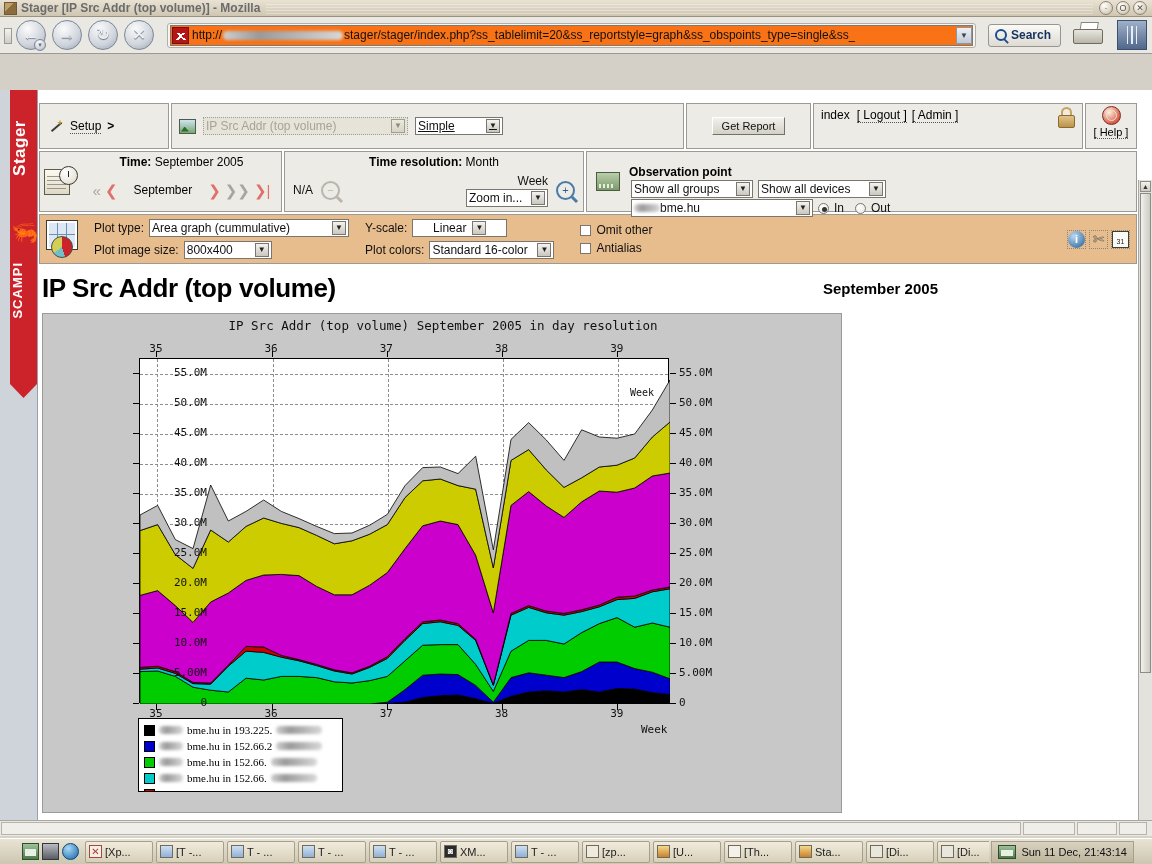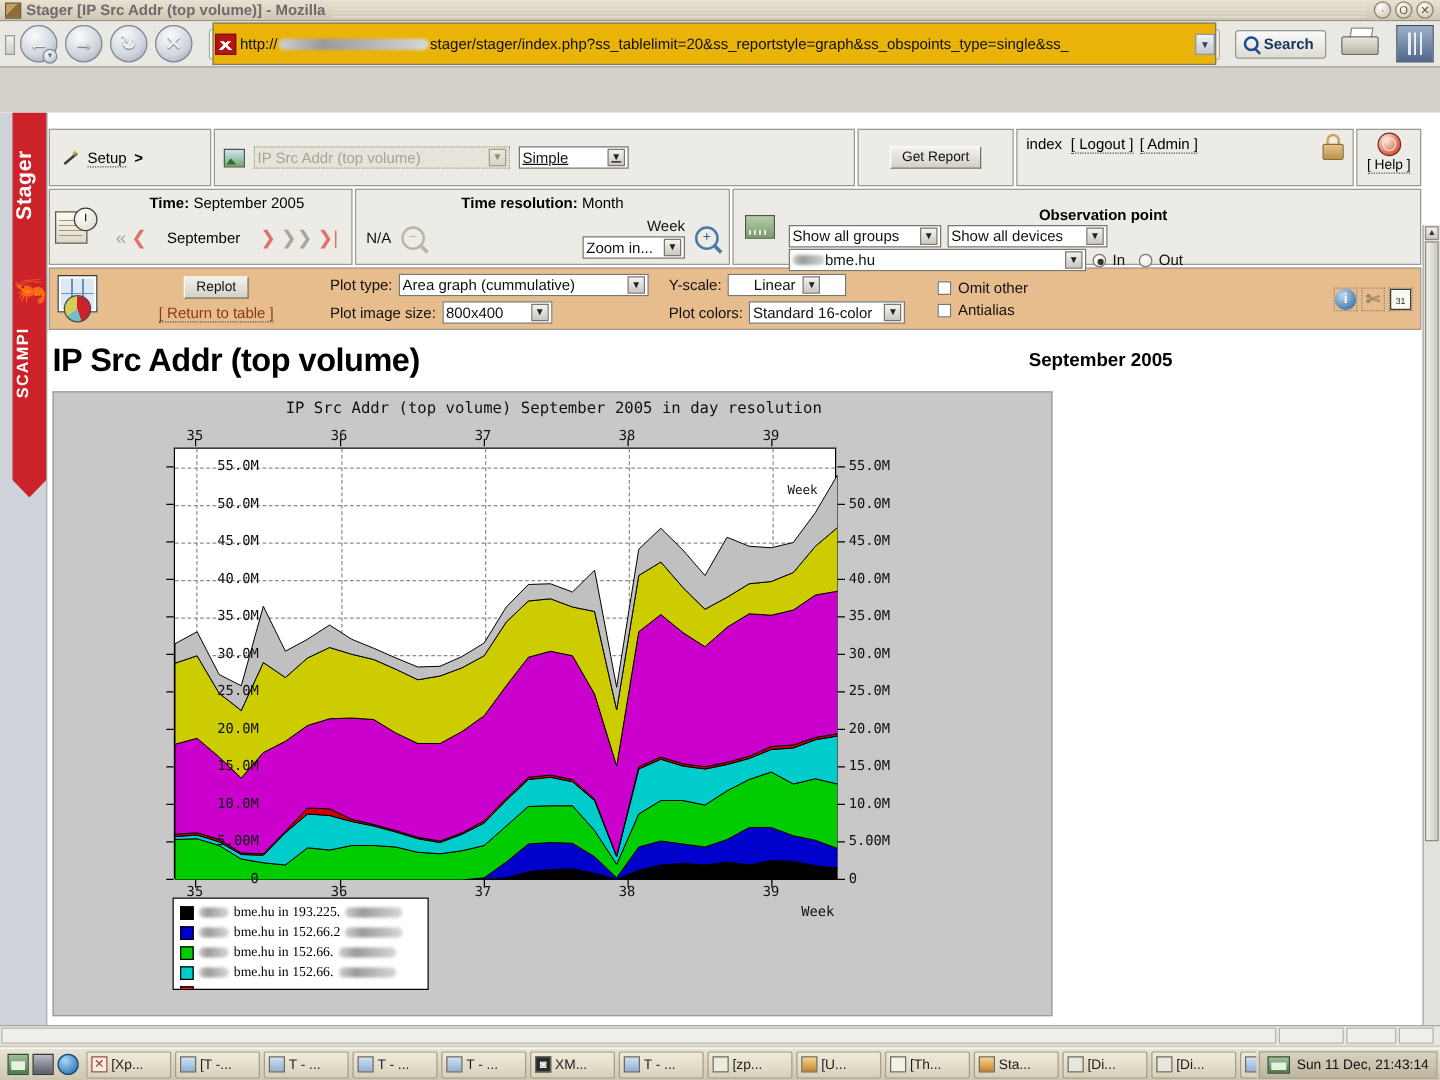--- a/index.html
+++ b/index.html
@@ -77,21 +77,21 @@
     background:radial-gradient(circle at 38% 28%,#fbfbfb,#cfd4dc 60%,#98a2b0);
     border:1px solid #7d8796; font-size:7px; line-height:10px; color:#68707d;
     text-shadow:none;
   }
   #urlwrap {
     flex:1; height:25px; margin-left:7px; margin-right:6px;
     background:#f6f5f1; border:1px solid #b2afa8; border-radius:3px;
     display:flex; align-items:center; padding:1px 2px;
   }
   #urlbox {
-    flex:1; height:34px; background:#eab308; border:1px solid #7d7a74;
+    flex:1; height:21px; background:#f97316; border:1px solid #7d7a74;
     display:flex; align-items:center; overflow:hidden;
   }
   #urlbox .favicon {
     width:17px; height:17px; margin:0 3px 0 1px; flex:none;
     background:#b81414; border:1px solid #731010; position:relative;
   }
   #urlbox .favicon::after{
     content:""; position:absolute; left:1px; top:5px; width:13px; height:7px;
     background:
       linear-gradient(45deg,transparent 45%,#fff 45%,#fff 60%,transparent 60%),
@@ -323,21 +323,21 @@
   }
   #obscell .nic {
     width:24px; height:19px; background:linear-gradient(#b9cdaa,#7c9a6d);
     border:1px solid #4a5b40; position:relative;
   }
   #obscell .nic::after{
     content:""; position:absolute; left:2px; bottom:2px; right:4px; height:4px;
     background:repeating-linear-gradient(90deg,#e3eedb 0,#e3eedb 2px,transparent 2px,transparent 4px);
   }
   .obsbody { flex:1; display:flex; flex-direction:column; }
-  .obsbody .hdr { text-align:center; padding-top:13px; }
+  .obsbody .hdr { padding-top:13px; }
   .obsbody .r { display:flex; align-items:center; gap:5px; padding:1px 0 0 2px; }
   .radio {
     width:11px; height:11px; border-radius:50%;
     background:radial-gradient(circle at 35% 30%,#fff,#e6e4dc);
     border:1px solid #7a766f; position:relative; flex:none;
   }
   .radio.on::after{
     content:""; position:absolute; left:3px; top:3px; width:5px; height:5px;
     background:#333; border-radius:50%;
   }
@@ -447,21 +447,21 @@
   
   #statusbar {
     position:absolute; left:0; top:820px; width:1152px; height:16px;
     background:#e9e8e2; border-top:1px solid #a9a6a0; display:flex; align-items:center;
   }
   #statusbar .seg { height:13px; border:1px solid #b6b3ad; margin:0 1px; background:#efeee9; }
   
   #taskbar {
     position:absolute; left:0; top:838px; width:1152px; height:26px;
     background:linear-gradient(#e8e3d4,#cdc6b1); border-top:1px solid #fff;
-    display:flex; align-items:center; padding:0 2px; gap:2px;
+    display:flex; align-items:center; padding:0 18px; gap:2px;
   }
   #launchers {
     display:flex; align-items:center; gap:3px; padding:0 4px; height:22px;
   }
   .lnk { width:17px; height:17px; }
   .lnk.term { background:linear-gradient(#9fc09a,#4d7a4a); border:1px solid #2f4c2d; position:relative; }
   .lnk.term::after{ content:""; position:absolute; left:2px; top:5px; right:2px; height:7px; background:#e6f0e3; }
   .lnk.mon { background:linear-gradient(#b9bcc2,#585c64); border:1px solid #33363b; }
   .lnk.globe { border-radius:50%; background:radial-gradient(circle at 35% 30%,#a9d8f5,#1565a8); border:1px solid #10456f; }
   .tasks { flex:1; display:flex; align-items:center; gap:3px; overflow:hidden; }
@@ -651,21 +651,21 @@
               <span class="fauxsel" style="width:122px;">
                 <span>Show all groups</span>
                 <span class="arr">▼</span>
               </span>
               <span class="fauxsel" style="width:128px;">
                 <span>Show all devices</span>
                 <span class="arr">▼</span>
               </span>
             </div>
             <div class="r">
-              <span class="fauxsel" style="width:238px;">
+              <span class="fauxsel" style="width:182px;">
                 <span style="display:flex;align-items:center;">
                   <span class="blurred" style="width:26px;height:8px;"></span>
                   <span>bme.hu</span>
                 </span>
                 <span class="arr">▼</span>
               </span>
               <span class="radio on"></span>
               <span class="lbl">In</span>
               <span class="radio" style="margin-left:6px;"></span>
               <span class="lbl">Out</span>
@@ -675,24 +675,20 @@
       </div>
 
       <div id="row3">
         <div class="piecell">
           <span class="tablepie">
             <span class="tbl"></span>
             <span class="pie"></span>
           </span>
         </div>
         <div class="opts">
-          <div class="optcol" style="width:170px;align-items:center;">
-            <button class="btn3d">Replot</button>
-            <span class="dotted-link" style="color:#8a3a12;font-size:12px;">[ Return to table ]</span>
-          </div>
           <div class="optcol" style="margin-left:6px;">
             <div class="optrow">
               <span class="lbl">Plot type:</span>
               <span class="fauxsel" style="width:200px;">
                 <span>Area graph (cummulative)</span>
                 <span class="arr">▼</span>
               </span>
             </div>
             <div class="optrow">
               <span class="lbl">Plot image size:</span>

